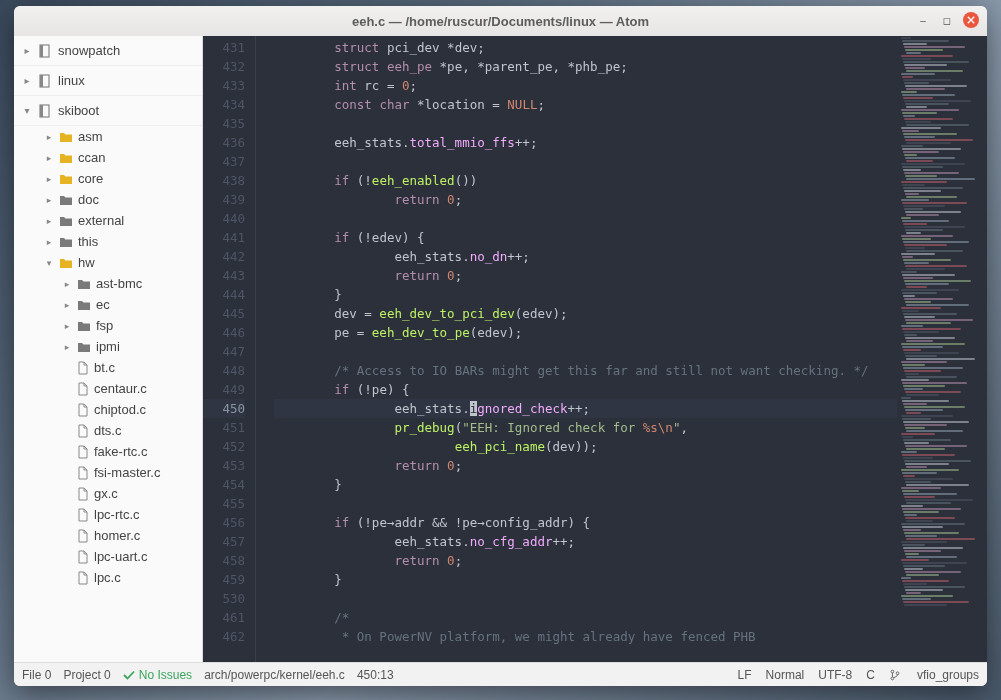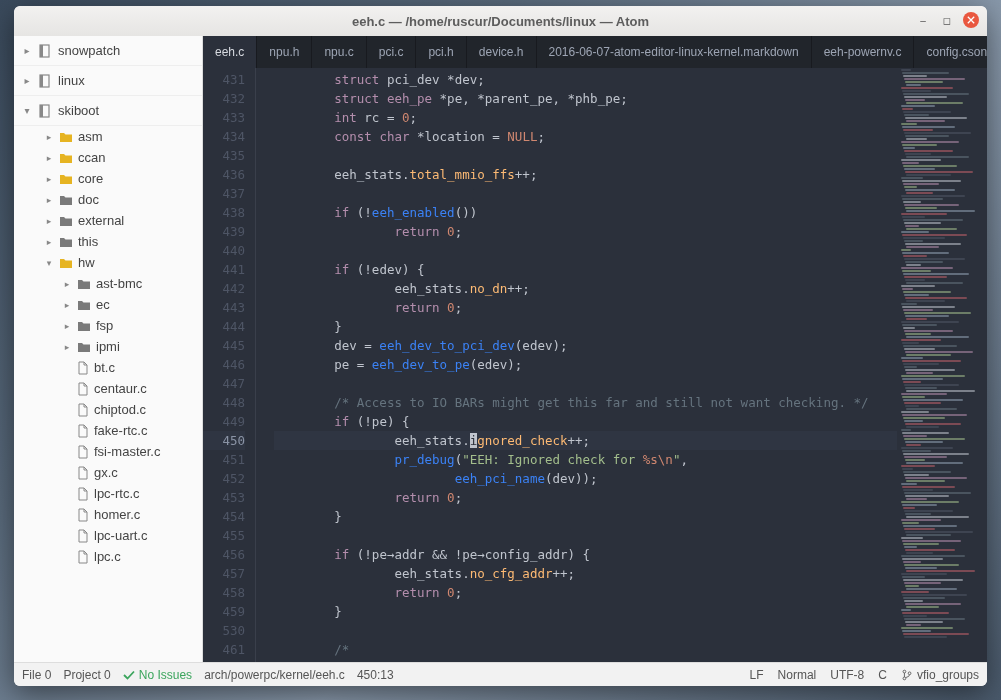--- a/index.html
+++ b/index.html
@@ -38,22 +38,22 @@
 .tabs { height: 32px; background: #21252b; display: flex; align-items: stretch; overflow: hidden; }
 .tab { padding: 0 12px; display: flex; align-items: center; color: #9da5b4; font-size: 12px; border-right: 1px solid #181a1f; cursor: pointer; white-space: nowrap; }
 .tab.active { background: #2b303b; color: #d7dae0; }
 .code-wrap { flex: 1; display: flex; overflow: hidden; position: relative; }
 .gutter { width: 52px; background: #2b303b; color: #4e5565; font-family: "Consolas","DejaVu Sans Mono",monospace; font-size: 12.5px; text-align: right; padding-right: 10px; line-height: 19px; padding-top: 2px; user-select: none; }
 .gutter .gline.current { background: #2f3542; color: #8a93a5; }
 .code { flex: 1; font-family: "Consolas","DejaVu Sans Mono",monospace; font-size: 12.5px; line-height: 19px; color: #c0c5ce; padding-left: 18px; padding-top: 2px; white-space: pre; overflow: hidden; border-left: 1px solid #3a3f4b; }
 .code .line.current { background: #2f3542; }
 .code .kw { color: #b48ead; }
 .code .type { color: #b48ead; }
-.code .fn { color: #3b82f6; }
-.code .var { color: #fdba74; }
+.code .fn { color: #bef264; }
+.code .var { color: #f0abfc; }
 .code .num { color: #d08770; }
 .code .str { color: #a3be8c; }
 .code .esc { color: #d08770; }
 .code .cm { color: #65737e; }
 .code .const { color: #d08770; }
 .code .cursor { background: #c0c5ce; color: #2b303b; }
 .minimap { width: 90px; background: #2b303b; position: relative; overflow: hidden; }
 .minimap .mm-line { height: 2px; margin: 1px 4px; border-radius: 1px; }
 
 
@@ -213,20 +213,28 @@
               <path d="M7 1 v3 h3" fill="none" stroke="#888"></path>
             </svg>
             <span>chiptod.c</span>
           </li>
           <li class="indent-2">
             <span class="chev"></span>
             <svg class="file-icon" viewBox="0 0 12 14">
               <path d="M2 1 h5 l3 3 v9 H2 Z" fill="none" stroke="#888" stroke-width="1"></path>
               <path d="M7 1 v3 h3" fill="none" stroke="#888"></path>
             </svg>
+            <span>dts.c</span>
+          </li>
+          <li class="indent-2">
+            <span class="chev"></span>
+            <svg class="file-icon" viewBox="0 0 12 14">
+              <path d="M2 1 h5 l3 3 v9 H2 Z" fill="none" stroke="#888" stroke-width="1"></path>
+              <path d="M7 1 v3 h3" fill="none" stroke="#888"></path>
+            </svg>
             <span>fake-rtc.c</span>
           </li>
           <li class="indent-2">
             <span class="chev"></span>
             <svg class="file-icon" viewBox="0 0 12 14">
               <path d="M2 1 h5 l3 3 v9 H2 Z" fill="none" stroke="#888" stroke-width="1"></path>
               <path d="M7 1 v3 h3" fill="none" stroke="#888"></path>
             </svg>
             <span>fsi-master.c</span>
           </li>
@@ -267,31 +275,20 @@
             <svg class="file-icon" viewBox="0 0 12 14">
               <path d="M2 1 h5 l3 3 v9 H2 Z" fill="none" stroke="#888" stroke-width="1"></path>
               <path d="M7 1 v3 h3" fill="none" stroke="#888"></path>
             </svg>
             <span>lpc.c</span>
           </li>
         </ul>
     </div>
 
     <div class="editor-area">
-      <div class="tabs" id="tabs">
-          <div class="tab active">eeh.c</div>
-          <div class="tab">npu.h</div>
-          <div class="tab">npu.c</div>
-          <div class="tab">pci.c</div>
-          <div class="tab">pci.h</div>
-          <div class="tab">device.h</div>
-          <div class="tab">2016-06-07-atom-editor-linux-kernel.markdown</div>
-          <div class="tab">eeh-powernv.c</div>
-          <div class="tab">config.cson</div>
-        </div>
       <div class="code-wrap">
         <div class="gutter" id="gutter">
             <div class="gline">431</div>
             <div class="gline">432</div>
             <div class="gline">433</div>
             <div class="gline">434</div>
             <div class="gline">435</div>
             <div class="gline">436</div>
             <div class="gline">437</div>
             <div class="gline">438</div>
@@ -535,21 +532,21 @@
         <span>No Issues</span>
       </span>
       <span>arch/powerpc/kernel/eeh.c</span>
       <span>450:13</span>
     </div>
     <div class="right">
       <span>LF</span>
       <span>Normal</span>
       <span>UTF-8</span>
       <span>C</span>
-      <span style="display:flex;align-items:center;gap:4px;">
+      <span style="display:flex;align-items:center;gap:16px;">
         <svg class="git-icon" viewBox="0 0 12 14">
             <circle cx="3" cy="3" r="1.6" fill="none" stroke="#555"></circle>
             <circle cx="3" cy="11" r="1.6" fill="none" stroke="#555"></circle>
             <circle cx="9" cy="5" r="1.6" fill="none" stroke="#555"></circle>
             <path d="M3 4.6 V9.4 M9 6.6 Q9 9 4.6 10" fill="none" stroke="#555"></path>
           </svg>
         <span>vfio_groups</span>
       </span>
     </div>
   </div>

